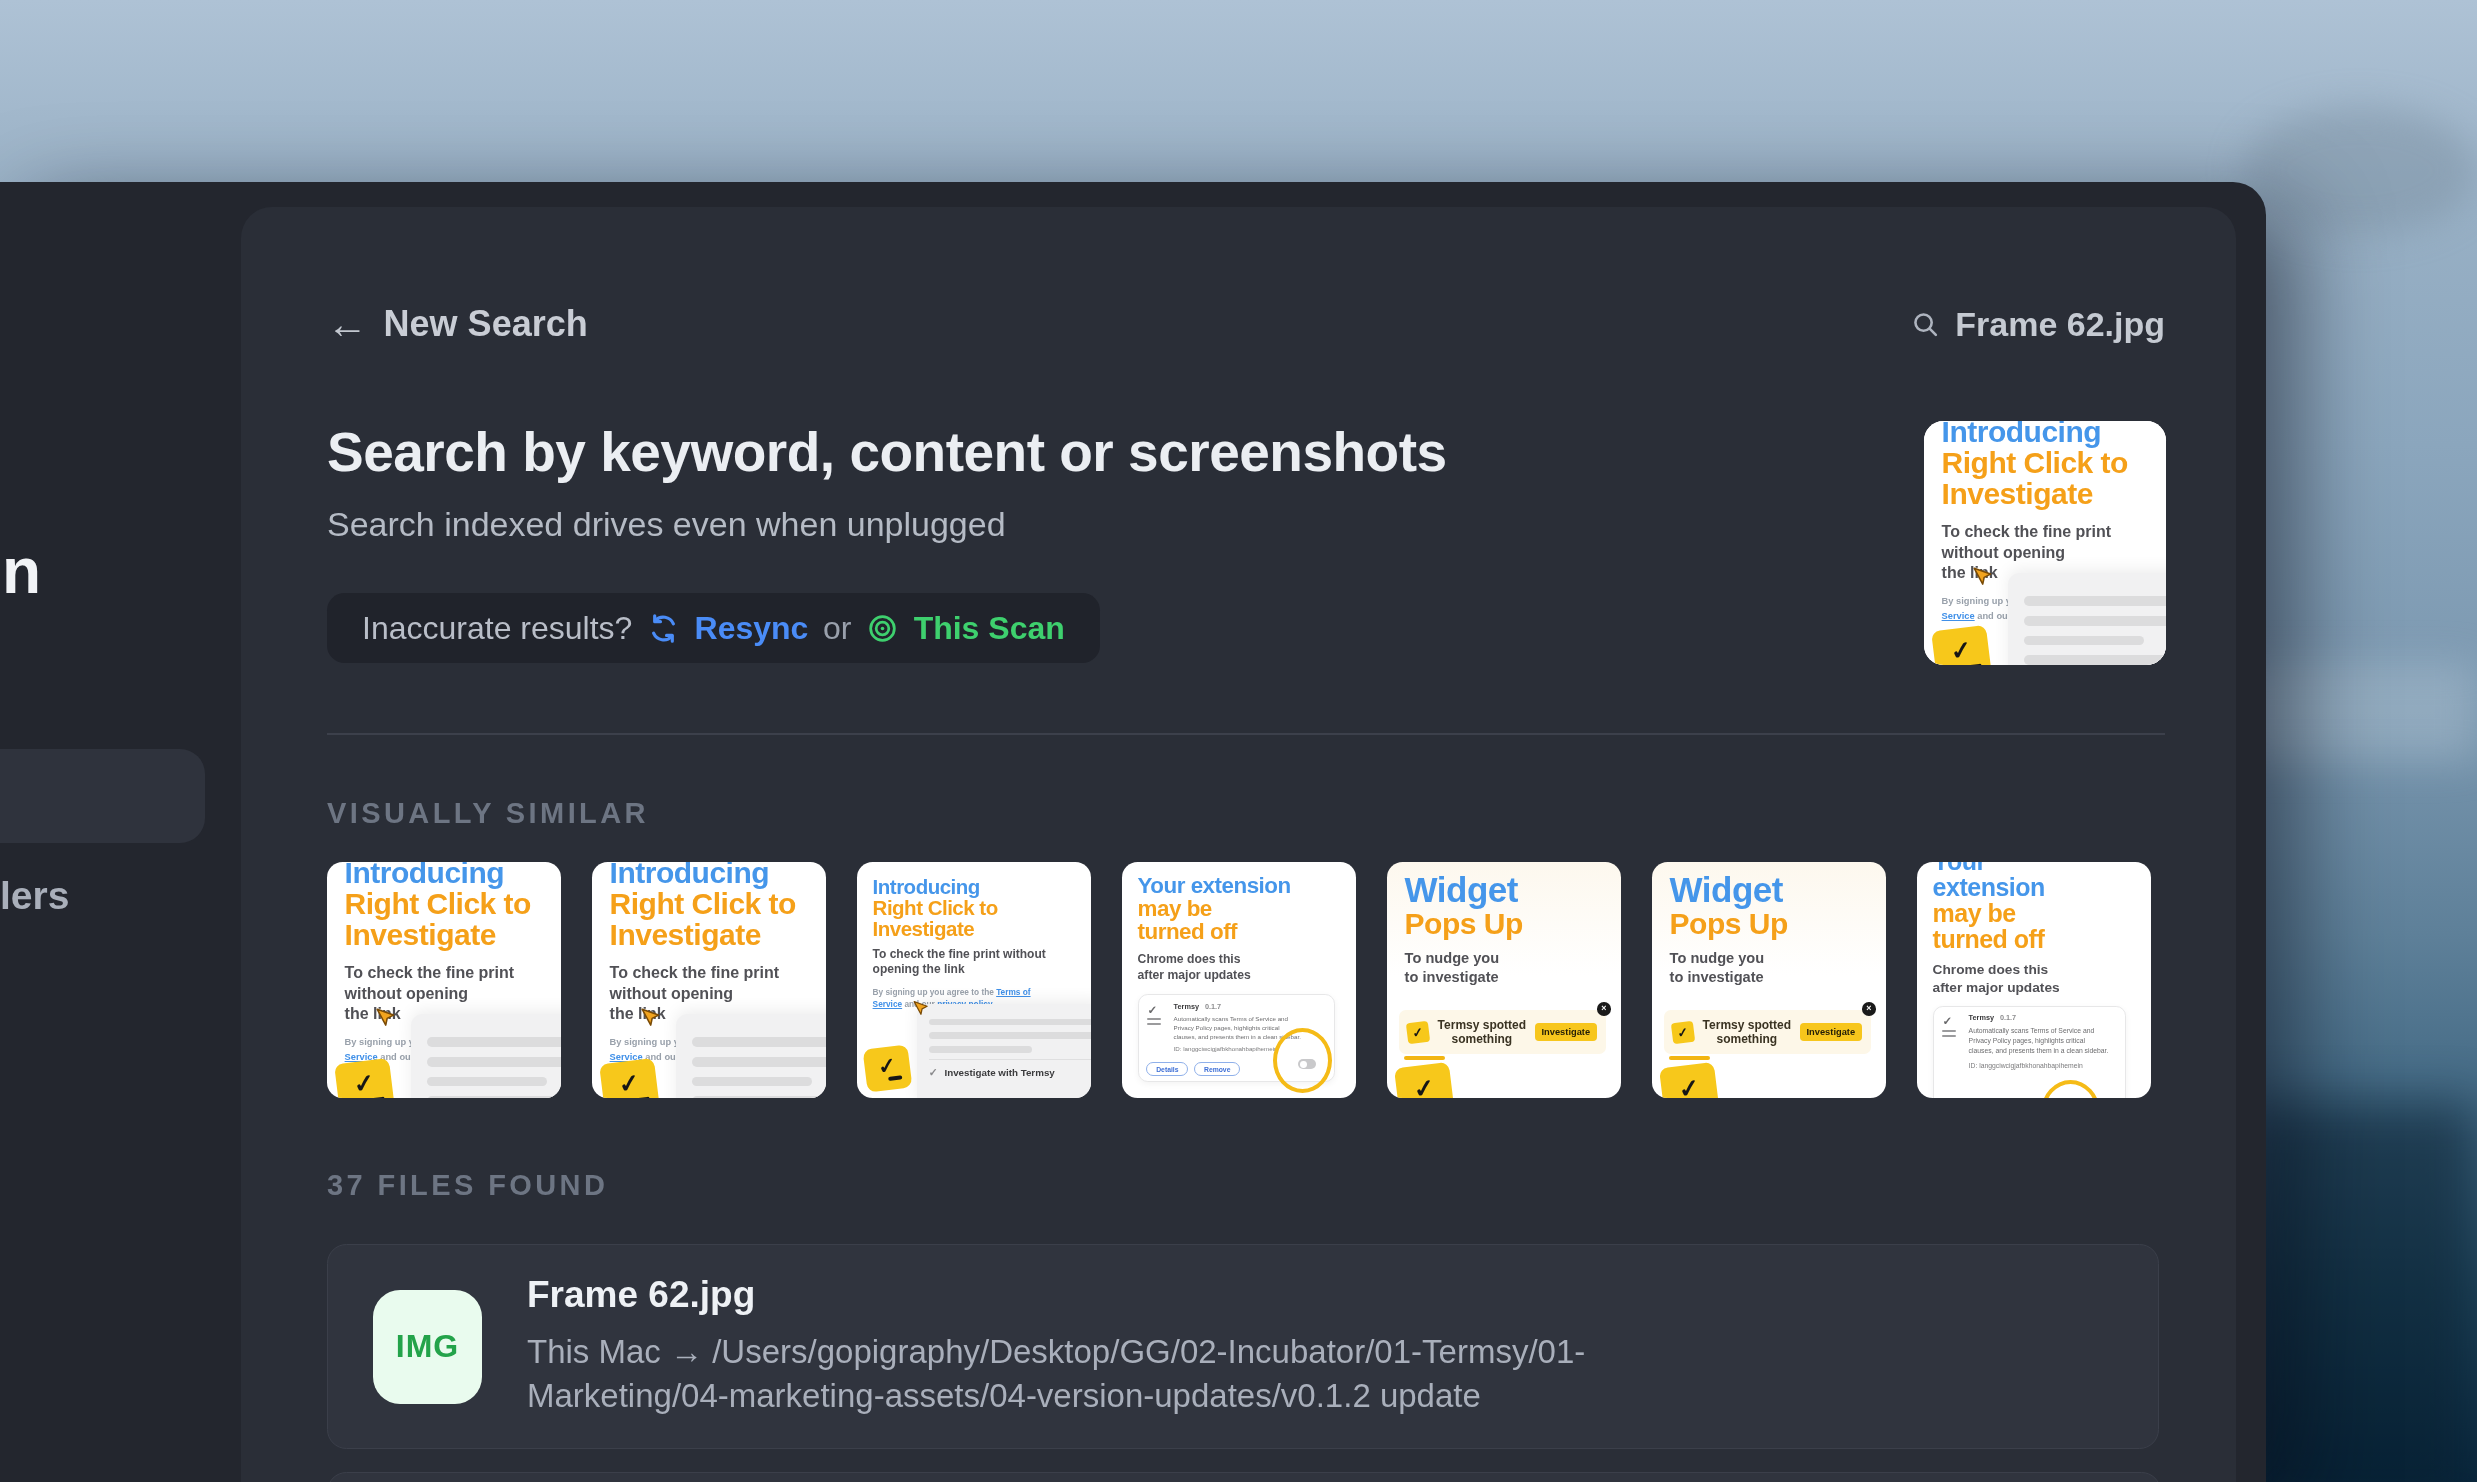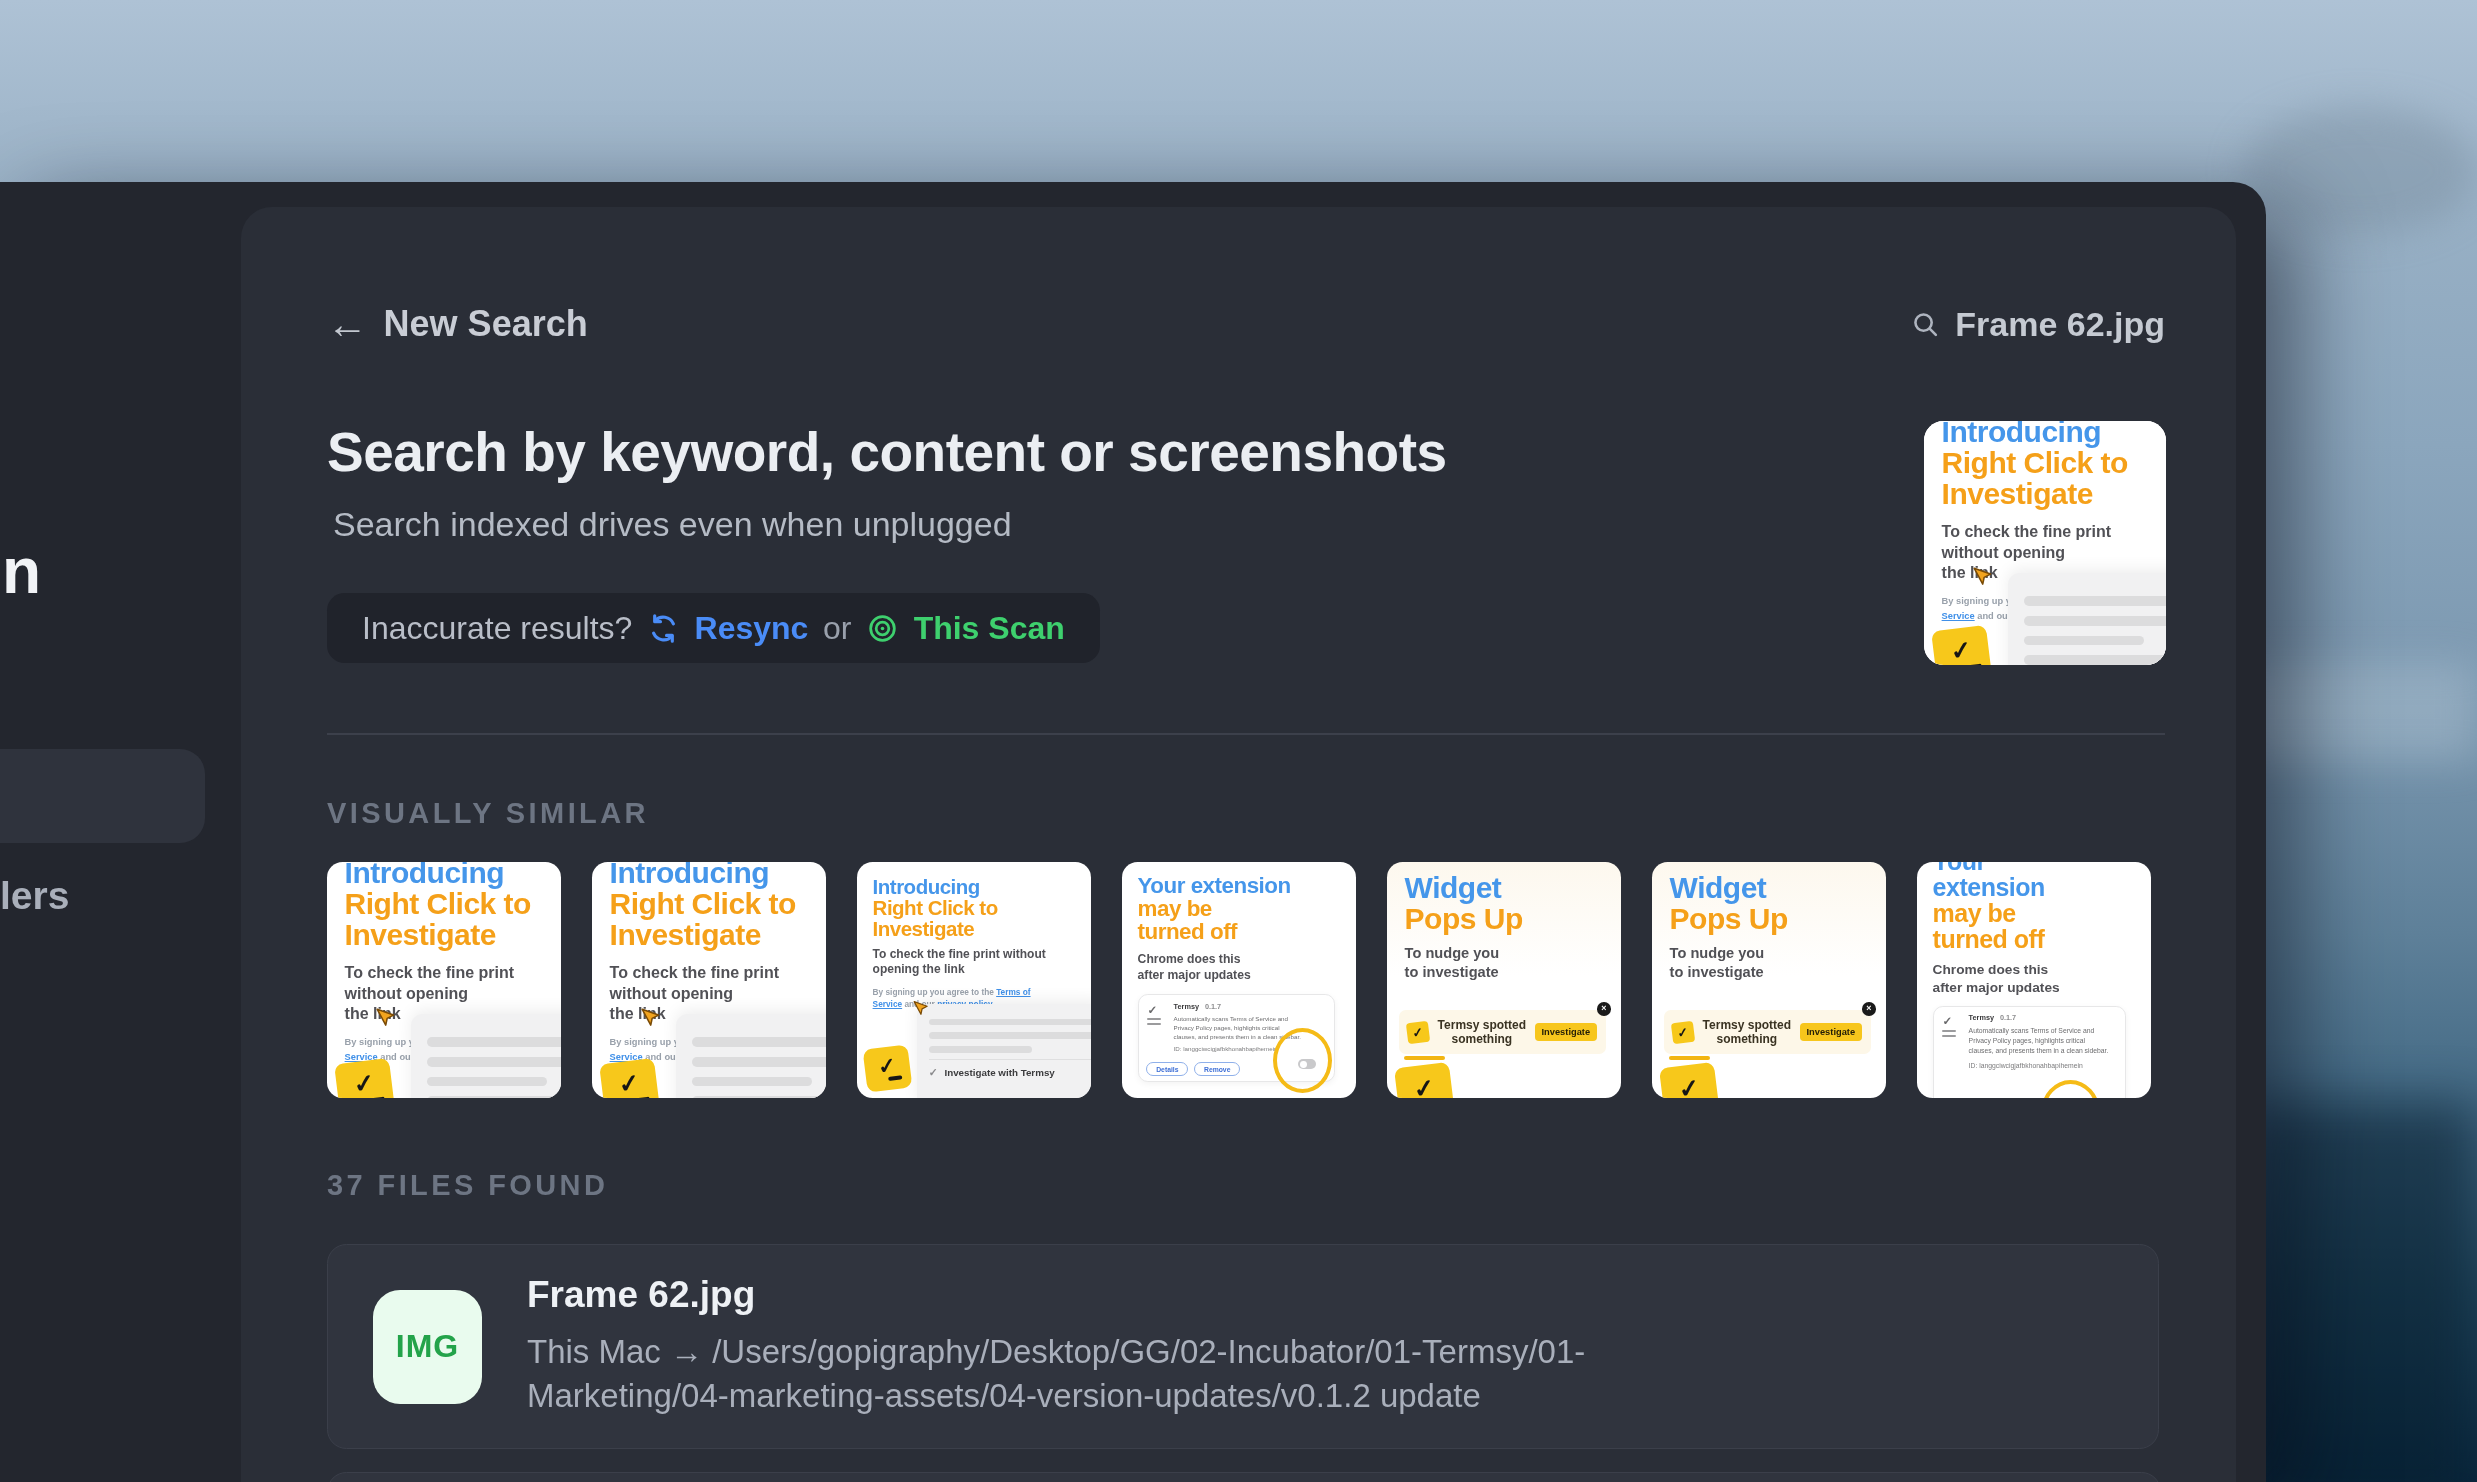--- a/index.html
+++ b/index.html
@@ -29,21 +29,21 @@
   .panel{position:absolute;left:241px;top:25px;width:1995px;height:1275px;
        background:#2a2e37;border-radius:31px 31px 0 0;overflow:hidden;}
 
   .back{position:absolute;left:86px;top:96px;display:flex;align-items:center;gap:15.6px;
         font-size:36px;font-weight:600;color:#c9cdd5;cursor:pointer;}
   .back .arr{font-size:41px;line-height:1;color:#c2c7cf;}
   .query-chip{position:absolute;right:71px;top:98px;display:flex;align-items:center;gap:14.6px;
         font-size:34px;font-weight:600;color:#c5cad2;}
 
   .h1{position:absolute;left:86px;top:213px;font-size:55px;font-weight:800;color:#ebeef2;letter-spacing:-0.5px;}
-  .sub{position:absolute;left:92px;top:298px;font-size:34px;font-weight:500;color:#b5bbc5;}
+  .sub{position:absolute;left:86px;top:298px;font-size:34px;font-weight:500;color:#b5bbc5;}
 
   .pill{position:absolute;left:86px;top:386px;height:70px;display:inline-flex;align-items:center;
         gap:14.6px;padding:0 35px;border-radius:17.6px;background:#20232b;font-size:32px;color:#b9bec8;text-align:center;}
   .pill .lnk-blue{color:#4a8cf7;font-weight:800;}
   .pill .lnk-green{color:#3ed06e;font-weight:800;}
   .pill .or{color:#99a0ac;}
   .pill svg{display:block;}
 
   .divider{position:absolute;left:86px;top:526px;width:1838px;height:2px;background:#3c404b;}
   .sec-label{position:absolute;left:86px;font-size:29px;font-weight:800;letter-spacing:3.4px;color:#6d7583;}
@@ -137,21 +137,21 @@
   .mCc .ttl{font-size:25px;}
   .mCc .bod{margin-top:8.8px;font-size:13.7px;line-height:1.3;}
   .mCc .xbox{width:193px;height:107px;margin-top:8.8px;}
   .mCc .boxdesc{font-size:6.8px;}
   .mCc .xid{font-size:6.8px;margin-top:5.9px;}
   .mCc .ring{right:25px;bottom:-33px;}
 
   
   .mD{background:linear-gradient(180deg,#fdf8ee 0%,#ffffff 48%);}
   .mD .pad{padding:9.8px 13.7px 0 17.6px;}
-  .mD .kick{font-size:30px;}
+  .mD .kick{font-size:35px;}
   .mD .ttl{font-size:30px;}
   .mD .bod{margin-top:9.8px;font-size:14.6px;line-height:1.3;}
   .toast{position:absolute;left:11.7px;top:148px;width:207px;box-sizing:border-box;background:#fdf7e8;
         border-radius:6.8px;padding:7.8px 8.8px;display:flex;align-items:center;gap:6.8px;}
   .toast::after{content:"";position:absolute;left:4.9px;bottom:-6.8px;width:41px;height:4.9px;background:#f2b511;border-radius:2.9px;}
   .toast .t-logo{width:21.5px;height:20.5px;background:#f7c81b;border-radius:3.9px;display:flex;align-items:center;
         justify-content:center;font-size:12.7px;font-weight:900;color:#161616;transform:rotate(-7deg);flex:0 0 auto;}
   .toast .t-txt{font-size:12px;font-weight:800;color:#3a3322;flex:1 1 auto;text-align:center;}
   .toast .t-btn{background:#f7c61c;border-radius:3.9px;padding:3.9px 6.8px;font-size:9.3px;font-weight:800;color:#221d07;flex:0 0 auto;}
   .toast .t-close{position:absolute;top:-7.8px;right:-4.9px;width:13.7px;height:13.7px;border-radius:50%;background:#1a1a1a;

